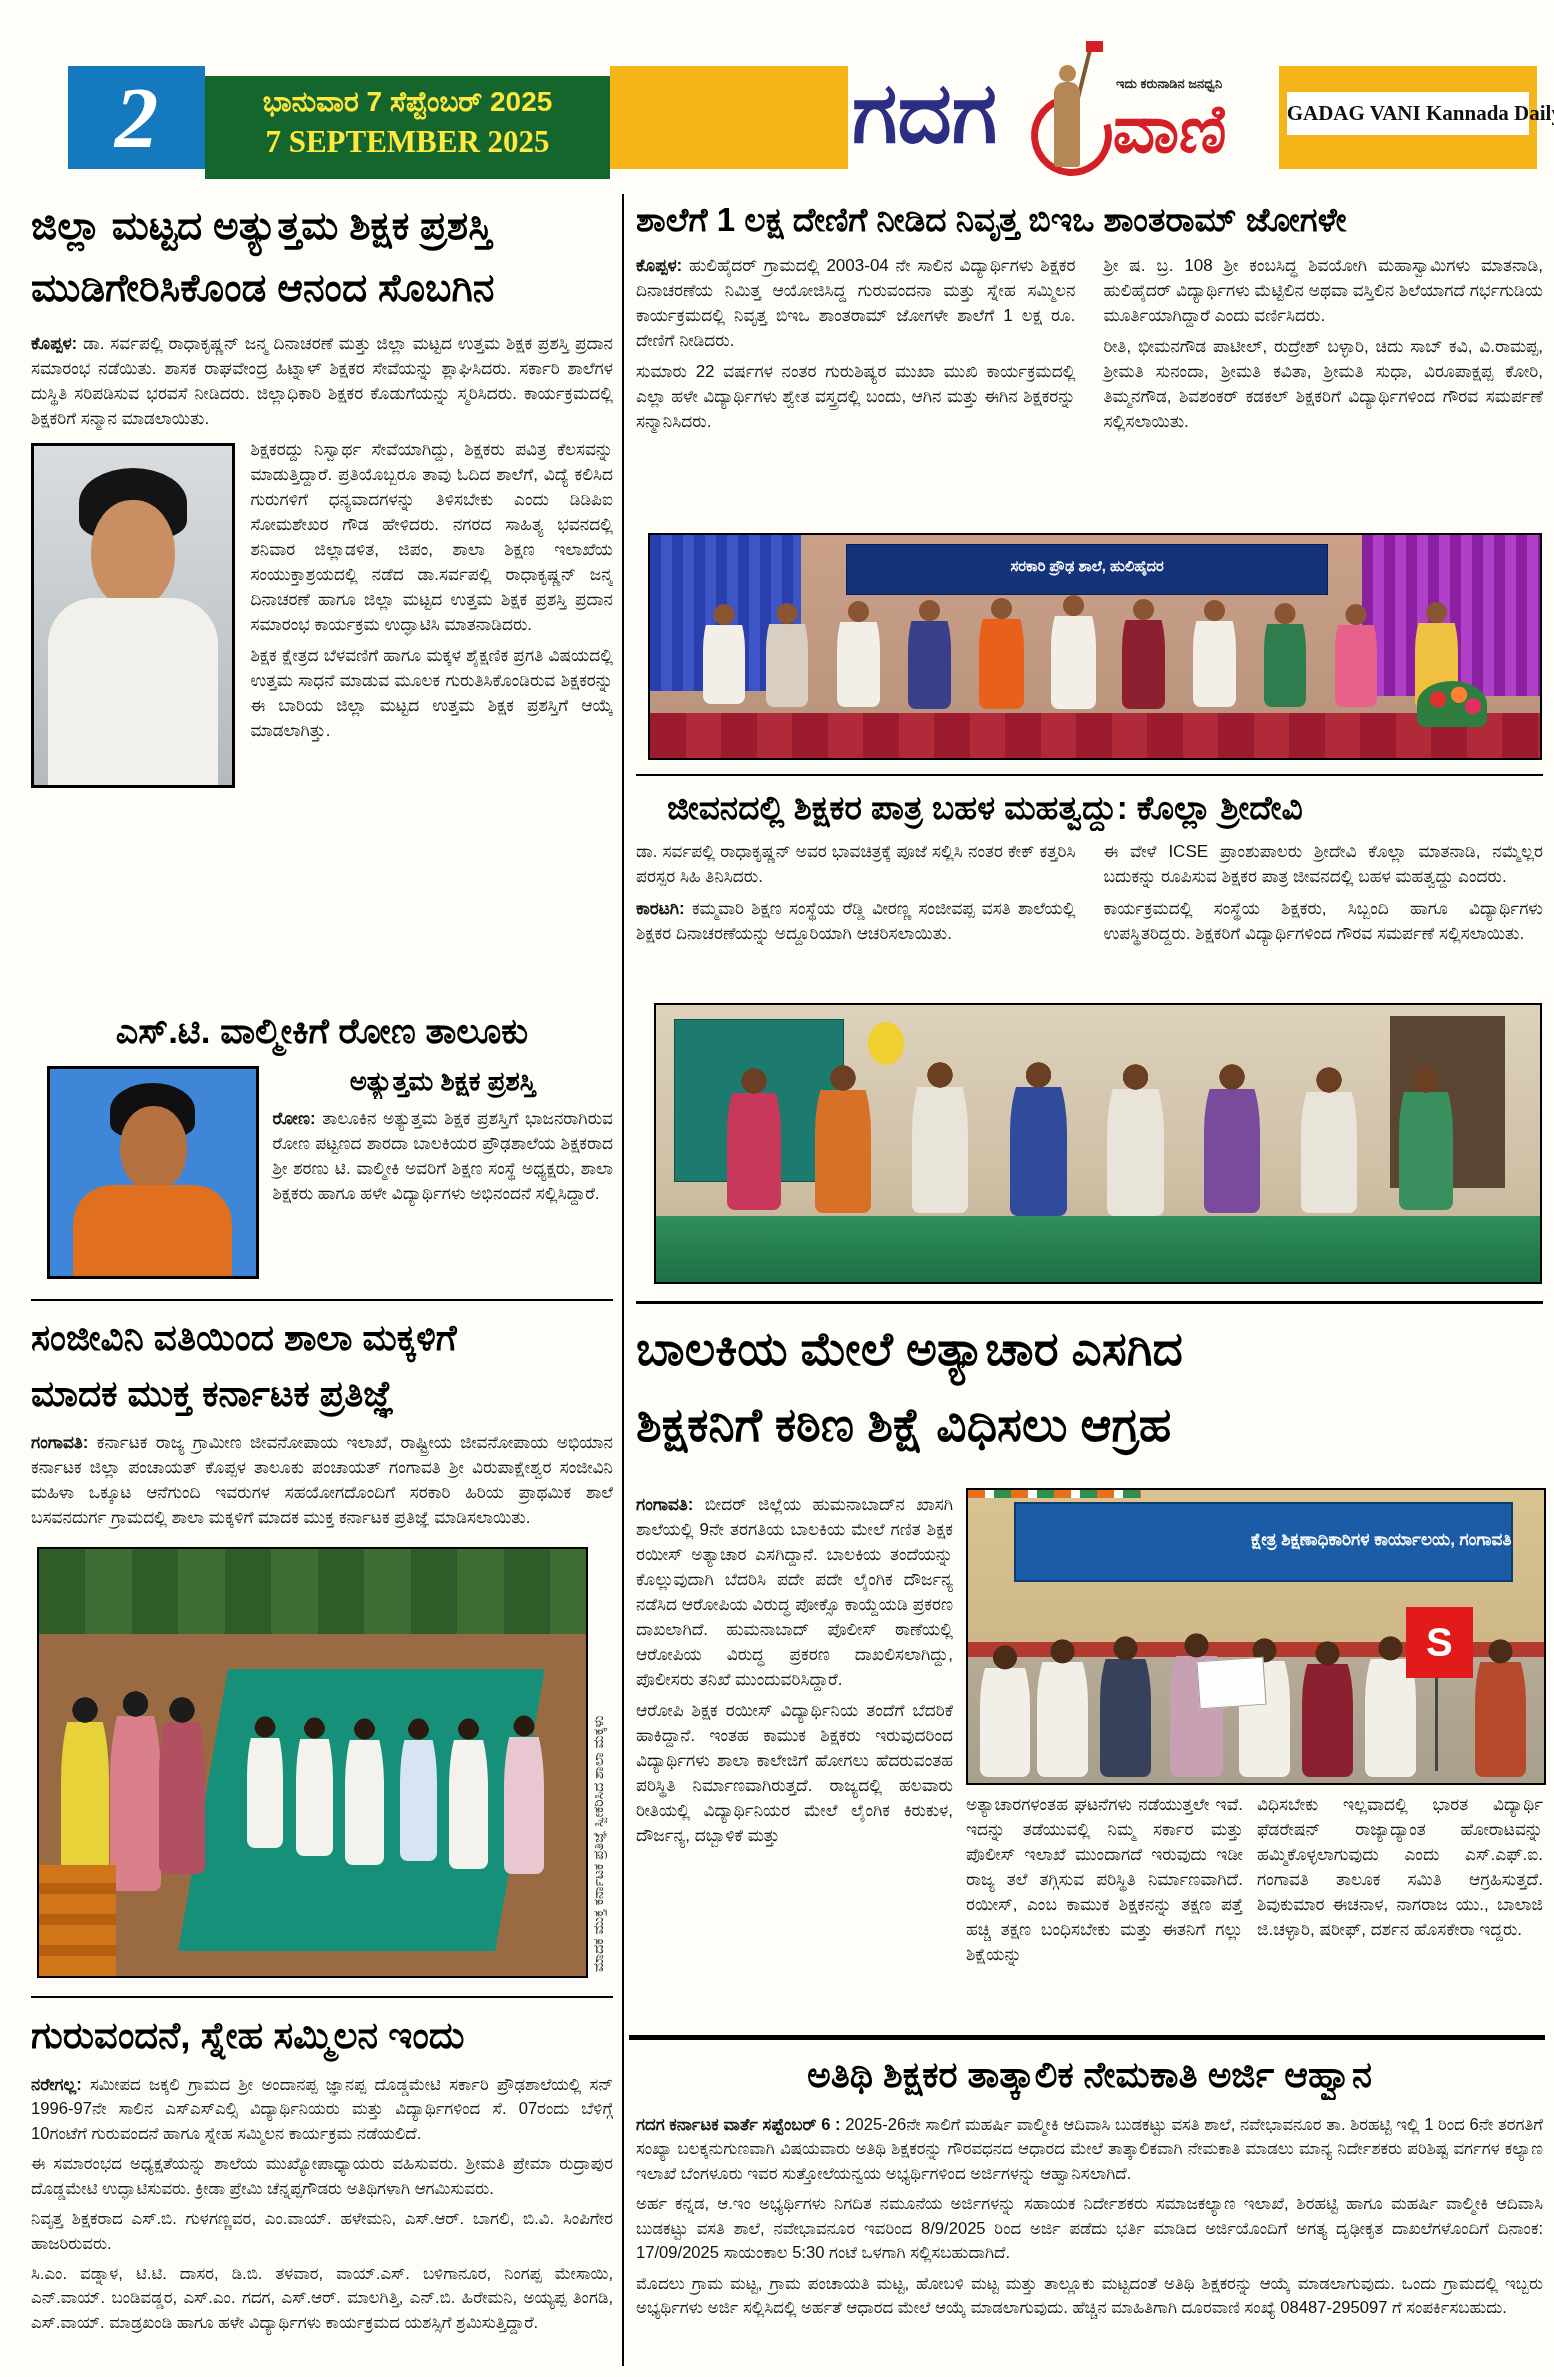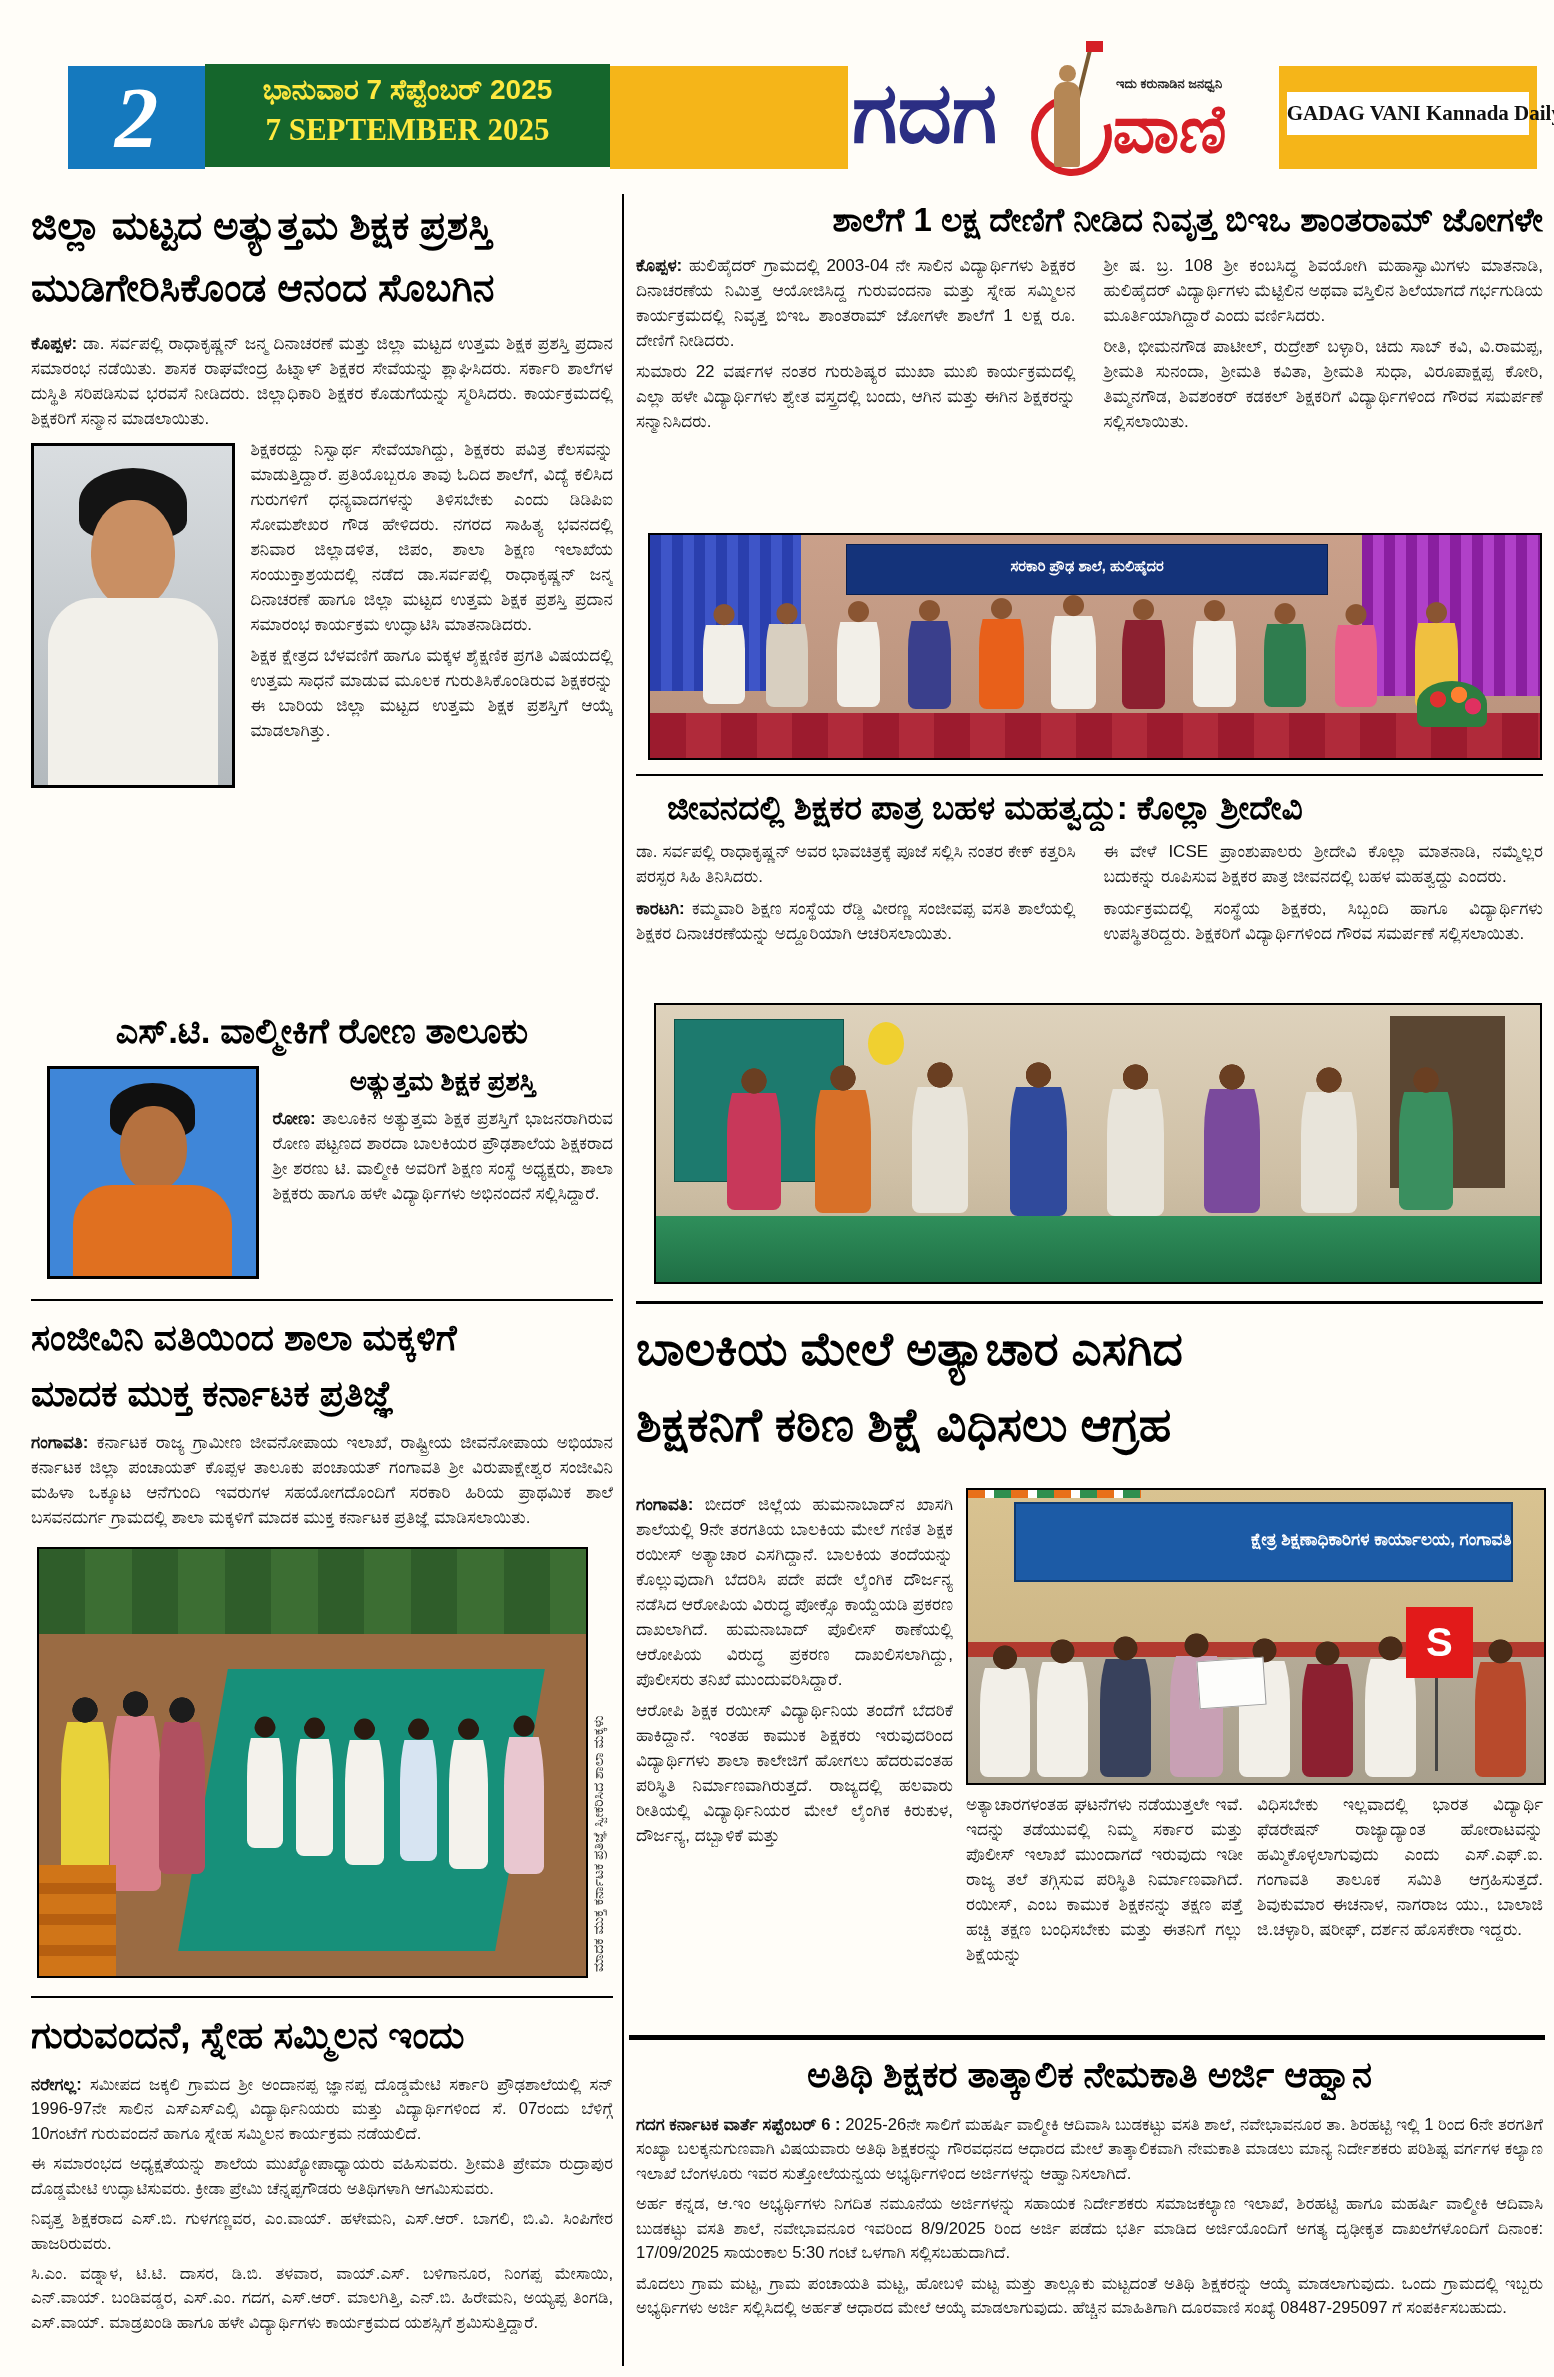--- a/index.html
+++ b/index.html
@@ -19,21 +19,21 @@
 </style>
 </head>
 <body>
 
 <div id="page">
 
   <div class="abs" style="left:0;top:0;width:1555px;height:178px;">
     <div class="abs" style="left:68px;top:66px;width:137px;height:103px;background:#1579be;text-align:center;">
       <span class="serif" style="font-size:87px;font-weight:bold;font-style:italic;color:#fff;line-height:103px;">2</span>
     </div>
-    <div class="abs" style="left:205px;top:64px;width:405px;height:103px;background:#15662c;text-align:center;padding-top:6.2px;box-sizing:border-box;">
+    <div class="abs" style="left:205px;top:76px;width:405px;height:103px;background:#15662c;text-align:center;padding-top:6.2px;box-sizing:border-box;">
       <div style="color:#ffe940;font-weight:bold;font-size:28px;line-height:1.45;">ಭಾನುವಾರ 7 ಸೆಪ್ಟೆಂಬರ್ 2025</div>
       <div class="serif" style="color:#ffe940;font-weight:bold;font-size:31px;line-height:1.25;">7 SEPTEMBER 2025</div>
     </div>
     <div class="abs" style="left:610px;top:66px;width:238px;height:103px;background:#f5b519;"></div>
 
     <div class="abs headline" style="left:852px;top:63px;font-size:84px;color:#2b2e83;line-height:1.2;">ಗದಗ</div>
 
     <div class="abs" style="left:1023px;top:39px;width:87px;height:135px;">
       <div class="abs" style="left:7.7px;top:56px;width:67px;height:67px;border:7.7px solid #d51f26;border-radius:50%;border-top-color:transparent;transform:rotate(28deg);"></div>
       <div class="abs" style="left:59px;top:4.6px;width:3.9px;height:60px;background:#7a5a32;transform:rotate(14deg);"></div>
@@ -121,21 +121,21 @@
     <div class="headline nowrap clip" style="font-size:37px;line-height:1.4;">ಗುರುವಂದನೆ, ಸ್ನೇಹ ಸಮ್ಮಿಲನ ಇಂದು</div>
     <div class="body-text" style="margin-top:11px;font-size:16.6px;">
       <p><span class="dateline">ನರೇಗಲ್ಲ:</span> <span>ಸಮೀಪದ ಜಕ್ಕಲಿ ಗ್ರಾಮದ ಶ್ರೀ ಅಂದಾನಪ್ಪ ಜ್ಞಾನಪ್ಪ ದೊಡ್ಡಮೇಟಿ ಸರ್ಕಾರಿ ಪ್ರೌಢಶಾಲೆಯಲ್ಲಿ ಸನ್ 1996-97ನೇ ಸಾಲಿನ ಎಸ್ಎಸ್ಎಲ್ಸಿ ವಿದ್ಯಾರ್ಥಿನಿಯರು ಮತ್ತು ವಿದ್ಯಾರ್ಥಿಗಳಿಂದ ಸೆ. 07ರಂದು ಬೆಳಿಗ್ಗೆ 10ಗಂಟೆಗೆ ಗುರುವಂದನೆ ಹಾಗೂ ಸ್ನೇಹ ಸಮ್ಮಿಲನ ಕಾರ್ಯಕ್ರಮ ನಡೆಯಲಿದೆ.</span></p>
       <p>ಈ ಸಮಾರಂಭದ ಅಧ್ಯಕ್ಷತೆಯನ್ನು ಶಾಲೆಯ ಮುಖ್ಯೋಪಾಧ್ಯಾಯರು ವಹಿಸುವರು. ಶ್ರೀಮತಿ ಪ್ರೇಮಾ ರುದ್ರಾಪುರ ದೊಡ್ಡಮೇಟಿ ಉದ್ಘಾಟಿಸುವರು. ಕ್ರೀಡಾ ಪ್ರೇಮಿ ಚೆನ್ನಪ್ಪಗೌಡರು ಅತಿಥಿಗಳಾಗಿ ಆಗಮಿಸುವರು.</p>
       <p>ನಿವೃತ್ತ ಶಿಕ್ಷಕರಾದ ಎಸ್.ಬಿ. ಗುಳಗಣ್ಣವರ, ಎಂ.ವಾಯ್. ಹಳೇಮನಿ, ಎಸ್.ಆರ್. ಬಾಗಲಿ, ಬಿ.ವಿ. ಸಿಂಪಿಗೇರ ಹಾಜರಿರುವರು.</p>
       <p>ಸಿ.ಎಂ. ವಡ್ನಾಳ, ಟಿ.ಟಿ. ದಾಸರ, ಡಿ.ಬಿ. ತಳವಾರ, ವಾಯ್.ಎಸ್. ಬಳಿಗಾನೂರ, ನಿಂಗಪ್ಪ ಮೇಸಾಯಿ, ಎನ್.ವಾಯ್. ಬಂಡಿವಡ್ಡರ, ಎಸ್.ಎಂ. ಗದಗ, ಎಸ್.ಆರ್. ಮಾಲಗಿತ್ತಿ, ಎನ್.ಬಿ. ಹಿರೇಮನಿ, ಅಯ್ಯಪ್ಪ ತಿಂಗಡಿ, ಎಸ್.ವಾಯ್. ಮಾಡ್ರಖಂಡಿ ಹಾಗೂ ಹಳೇ ವಿದ್ಯಾರ್ಥಿಗಳು ಕಾರ್ಯಕ್ರಮದ ಯಶಸ್ಸಿಗೆ ಶ್ರಮಿಸುತ್ತಿದ್ದಾರೆ.</p>
     </div>
   </div>
 
   <div class="abs clip" style="left:636px;top:197px;width:907px;height:329px;">
-    <div class="headline nowrap clip" style="font-size:33px;line-height:1.4;text-align:right;">ಶಾಲೆಗೆ 1 ಲಕ್ಷ ದೇಣಿಗೆ ನೀಡಿದ ನಿವೃತ್ತ ಬಿಇಒ ಶಾಂತರಾಮ್ ಜೋಗಳೇ</div>
+    <div class="headline nowrap clip" style="font-size:33px;line-height:1.4;">ಶಾಲೆಗೆ 1 ಲಕ್ಷ ದೇಣಿಗೆ ನೀಡಿದ ನಿವೃತ್ತ ಬಿಇಒ ಶಾಂತರಾಮ್ ಜೋಗಳೇ</div>
     <div class="body-text clip" style="margin-top:11px;columns:2;column-gap:28px;height:268px;">
       <p><span class="dateline">ಕೊಪ್ಪಳ:</span> <span>ಹುಲಿಹೈದರ್ ಗ್ರಾಮದಲ್ಲಿ 2003-04 ನೇ ಸಾಲಿನ ವಿದ್ಯಾರ್ಥಿಗಳು ಶಿಕ್ಷಕರ ದಿನಾಚರಣೆಯ ನಿಮಿತ್ತ ಆಯೋಜಿಸಿದ್ದ ಗುರುವಂದನಾ ಮತ್ತು ಸ್ನೇಹ ಸಮ್ಮಿಲನ ಕಾರ್ಯಕ್ರಮದಲ್ಲಿ ನಿವೃತ್ತ ಬಿಇಒ ಶಾಂತರಾಮ್ ಜೋಗಳೇ ಶಾಲೆಗೆ 1 ಲಕ್ಷ ರೂ. ದೇಣಿಗೆ ನೀಡಿದರು.</span></p>
       <p>ಸುಮಾರು 22 ವರ್ಷಗಳ ನಂತರ ಗುರುಶಿಷ್ಯರ ಮುಖಾ ಮುಖಿ ಕಾರ್ಯಕ್ರಮದಲ್ಲಿ ಎಲ್ಲಾ ಹಳೇ ವಿದ್ಯಾರ್ಥಿಗಳು ಶ್ವೇತ ವಸ್ತ್ರದಲ್ಲಿ ಬಂದು, ಆಗಿನ ಮತ್ತು ಈಗಿನ ಶಿಕ್ಷಕರನ್ನು ಸನ್ಮಾನಿಸಿದರು.</p>
       <p>ಶ್ರೀ ಷ. ಬ್ರ. 108 ಶ್ರೀ ಕಂಬಸಿದ್ಧ ಶಿವಯೋಗಿ ಮಹಾಸ್ವಾಮಿಗಳು ಮಾತನಾಡಿ, ಹುಲಿಹೈದರ್ ವಿದ್ಯಾರ್ಥಿಗಳು ಮೆಟ್ಟಿಲಿನ ಅಥವಾ ವಸ್ತಿಲಿನ ಶಿಲೆಯಾಗದೆ ಗರ್ಭಗುಡಿಯ ಮೂರ್ತಿಯಾಗಿದ್ದಾರೆ ಎಂದು ವರ್ಣಿಸಿದರು.</p>
       <p>ರೀತಿ, ಭೀಮನಗೌಡ ಪಾಟೀಲ್, ರುದ್ರೇಶ್ ಬಳ್ಳಾರಿ, ಚಿದು ಸಾಬ್ ಕವಿ, ವಿ.ರಾಮಪ್ಪ, ಶ್ರೀಮತಿ ಸುನಂದಾ, ಶ್ರೀಮತಿ ಕವಿತಾ, ಶ್ರೀಮತಿ ಸುಧಾ, ವಿರೂಪಾಕ್ಷಪ್ಪ ಕೋರಿ, ತಿಮ್ಮನಗೌಡ, ಶಿವಶಂಕರ್ ಕಡಕಲ್ ಶಿಕ್ಷಕರಿಗೆ ವಿದ್ಯಾರ್ಥಿಗಳಿಂದ ಗೌರವ ಸಮರ್ಪಣೆ ಸಲ್ಲಿಸಲಾಯಿತು.</p>
     </div>
   </div>
 
   <div class="photo" style="left:648px;top:533px;width:890px;height:223px;background:linear-gradient(180deg,#caa08a 0%,#b8927c 100%);">
     <div class="abs" style="left:0;top:0;width:17%;height:70%;background:repeating-linear-gradient(90deg,#2a3fae 0 11px,#3e55c8 11px 22px);"></div>

